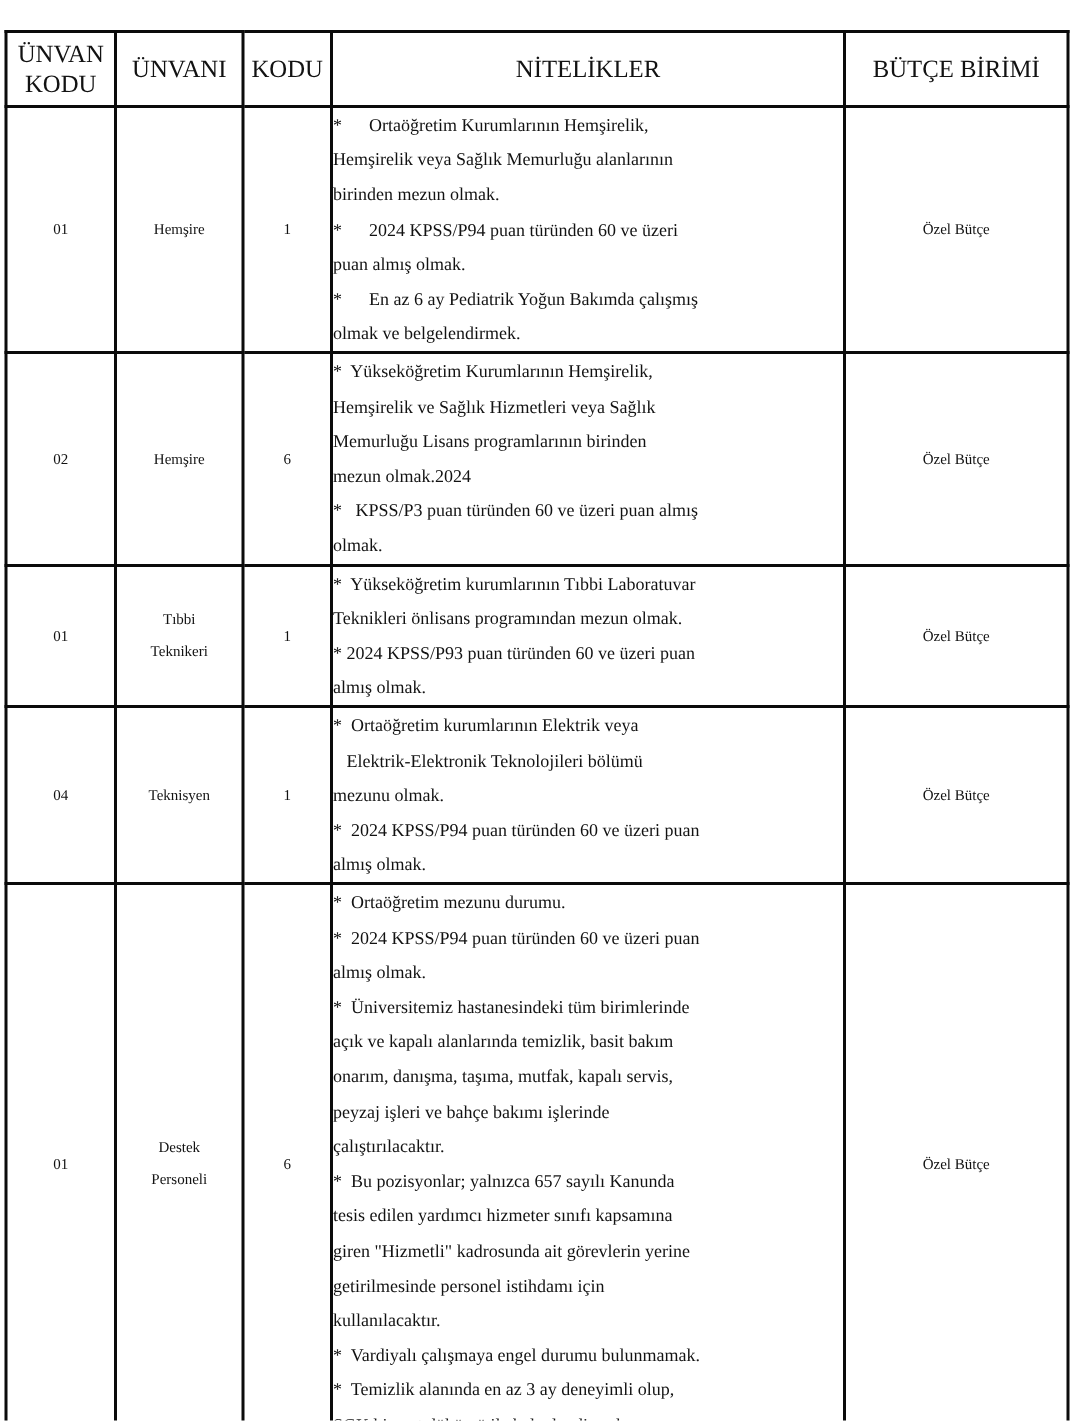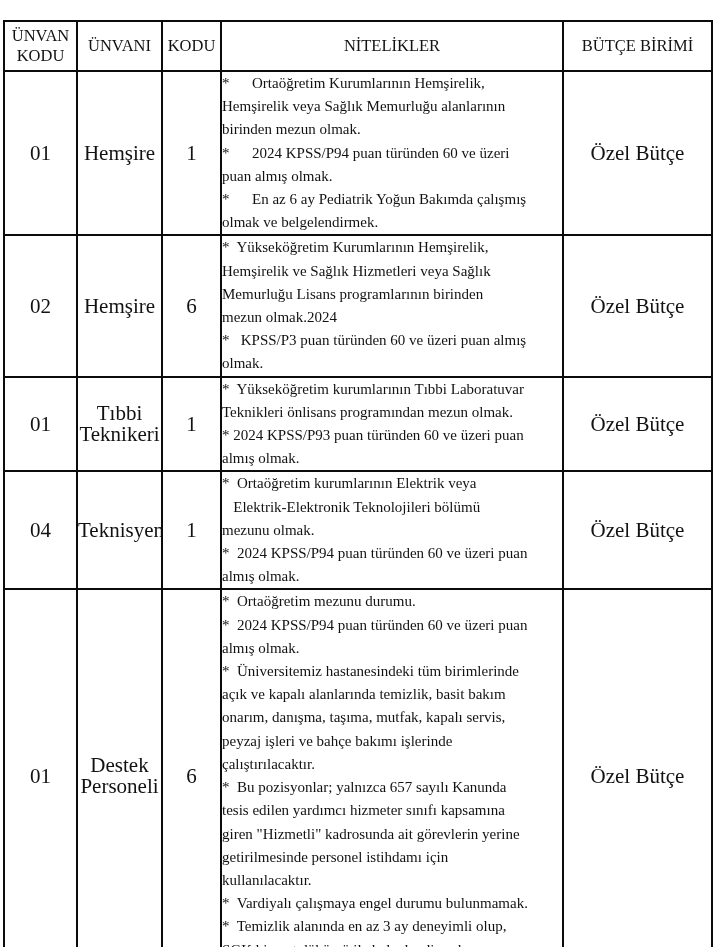--- a/index.html
+++ b/index.html
@@ -40,30 +40,30 @@
     font-size: 16.5px;
     line-height: 20px;
     text-align: center;
     vertical-align: middle;
     white-space: pre-line;
     height: 48px;
   }
   td.cell-mid {
     text-align: center;
     vertical-align: middle;
-    font-size: 21px;
+    font-size: 10px;
     line-height: 21px;
     white-space: pre-line;
   }
   td.cell-quals {
     vertical-align: top;
     padding: 3px 2px 0 5px;
   }
   .qual-item {
-    font-size: 15px;
+    font-size: 12px;
     line-height: 23.2px;
     white-space: pre-wrap;
     word-break: normal;
   }
 </style>
 </head>
 <body>
 
 <div class="doc-wrap">
   <table class="jobs">

